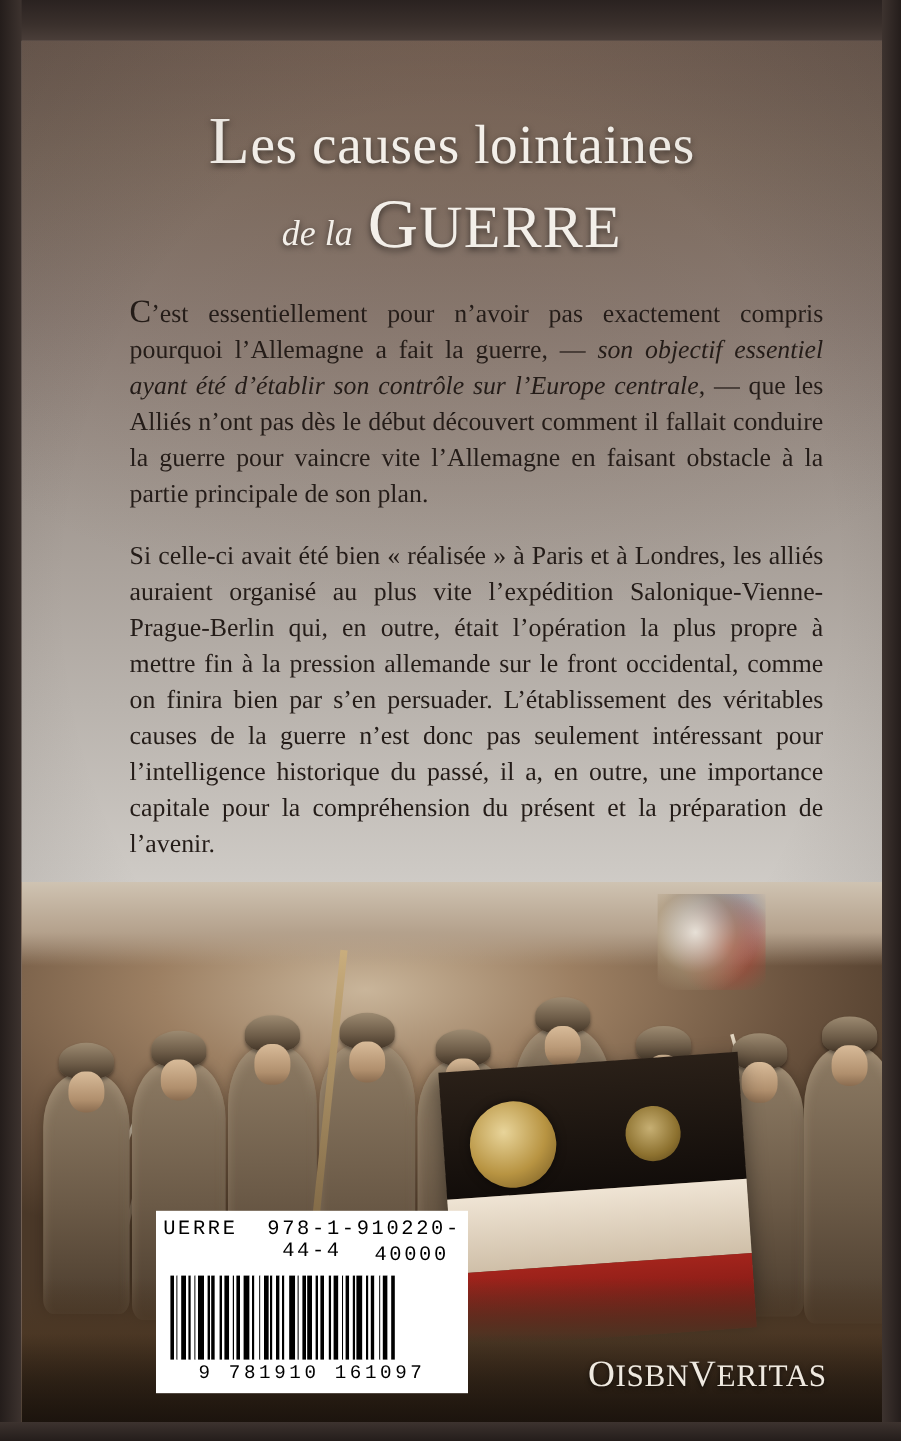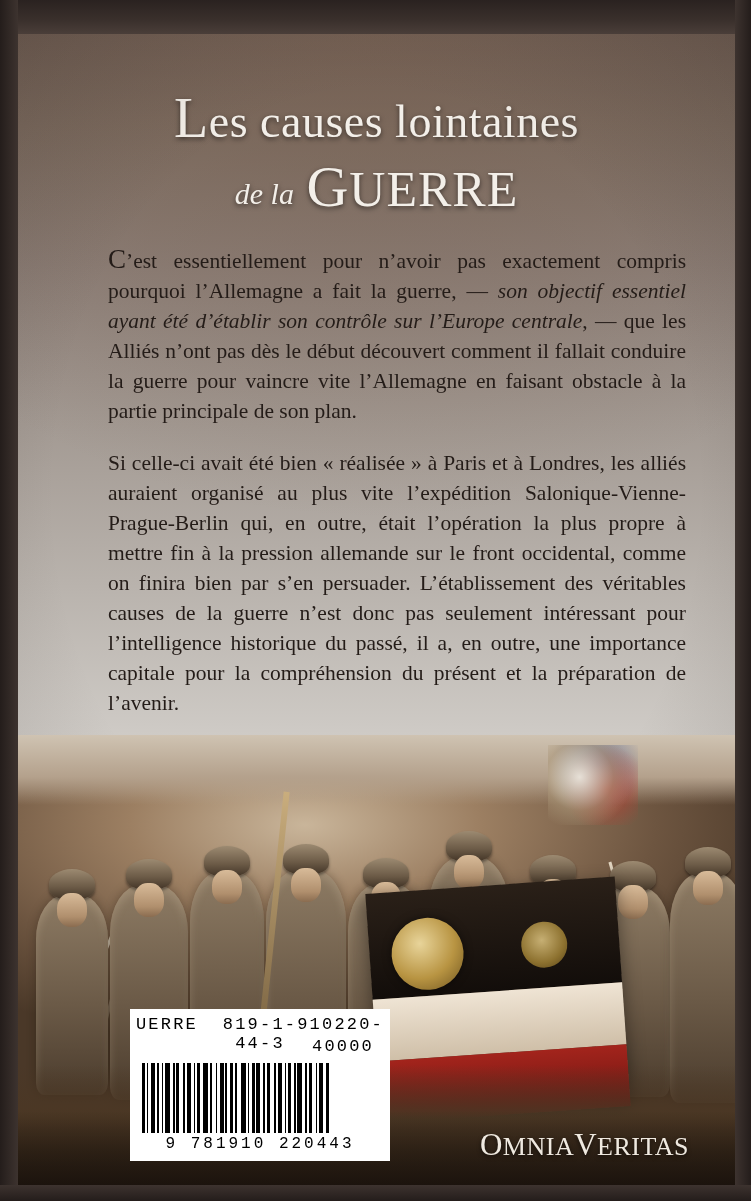--- a/index.html
+++ b/index.html
@@ -399,21 +399,21 @@
       <div class="flag-eagle"></div>
     </div>
     <div class="flag-bouquet"></div>
 
     <div class="photo-ground"></div>
   </div>
 
   <div class="bottom-band"></div>
 
   <div class="barcode-box">
-    <div class="isbn-text"><span>UERRE</span>&nbsp;&nbsp;<span>819-1-910220-44-3</span></div>
+    <div class="isbn-text"><span>UERRE</span>&nbsp;&nbsp;<span>978-1-910220-44-4</span></div>
     <div class="isbn-sub">40000</div>
     <div class="bars">
       <span style="width:3px"></span>
         <span style="width:2px;background:#fff"></span>
       <span style="width:1px"></span>
         <span style="width:3px;background:#fff"></span>
       <span style="width:4px"></span>
         <span style="width:2px;background:#fff"></span>
       <span style="width:2px"></span>
         <span style="width:3px;background:#fff"></span>
@@ -474,18 +474,18 @@
       <span style="width:2px"></span>
         <span style="width:2px;background:#fff"></span>
       <span style="width:3px"></span>
         <span style="width:4px;background:#fff"></span>
       <span style="width:1px"></span>
         <span style="width:2px;background:#fff"></span>
       <span style="width:4px"></span>
         <span style="width:3px;background:#fff"></span>
       <span style="width:3px"></span>
     </div>
-    <div class="barcode-digits">9 781910 220443</div>
+    <div class="barcode-digits">9 781910 161097</div>
   </div>
 
-  <div class="publisher"><span class="cap">O</span><span>MNIA</span><span class="cap">V</span><span>ERITAS</span></div>
+  <div class="publisher"><span class="cap">O</span><span>ISBN</span><span class="cap">V</span><span>ERITAS</span></div>
 
 </div>
 
 </body></html>

